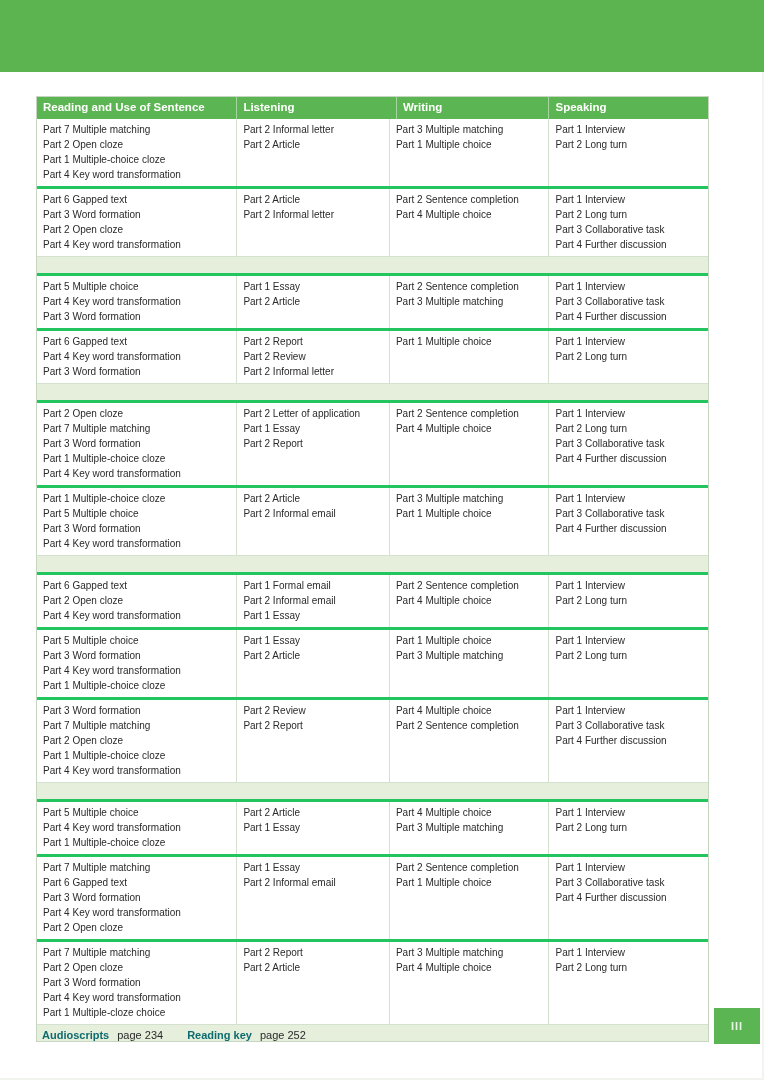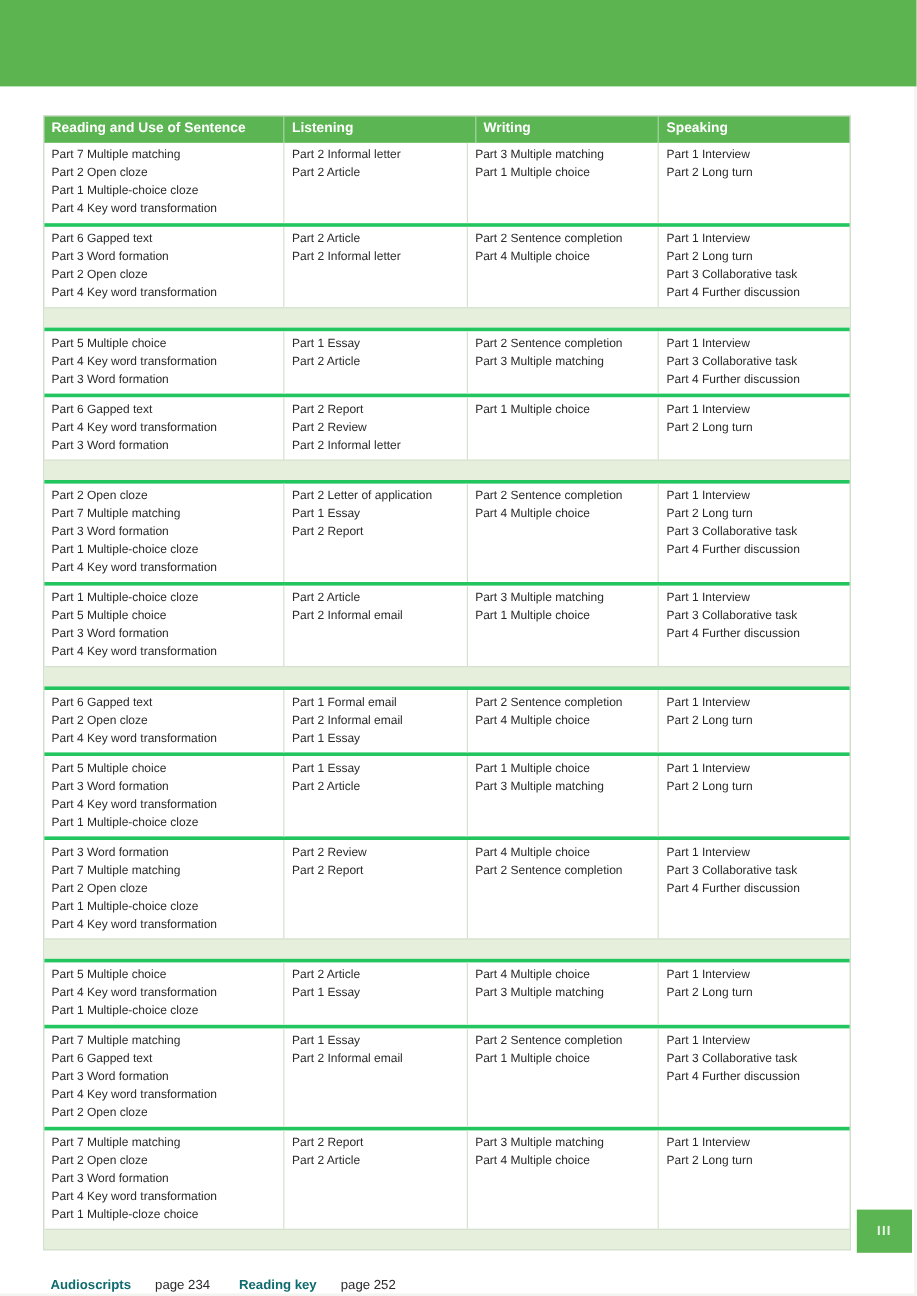--- a/index.html
+++ b/index.html
@@ -45,21 +45,21 @@
   .divider-row {
     height:16px;
     background:#e5efdc;
     border-top:1px solid #d5e1cf;
   }
   .footer {
     position:absolute; left:42px; top:1029px;
     display:flex; gap:24px;
     font-size:11px; color:#2a2a2a;
   }
-  .footer-entry { display:flex; gap:20px;margin-top:36px; }
+  .footer-entry { display:flex; gap:8px; }
   .footer-bold { font-weight:bold; color:#0e6b6e; }
   .page-badge {
     position:absolute; left:714px; top:1008px;
     width:46px; height:36px;
     background:#5cb553;
     color:#e9f5e4;
     display:flex; align-items:center; justify-content:center;
     font-size:11px; font-weight:bold; letter-spacing:1px;
   }
 </style>

